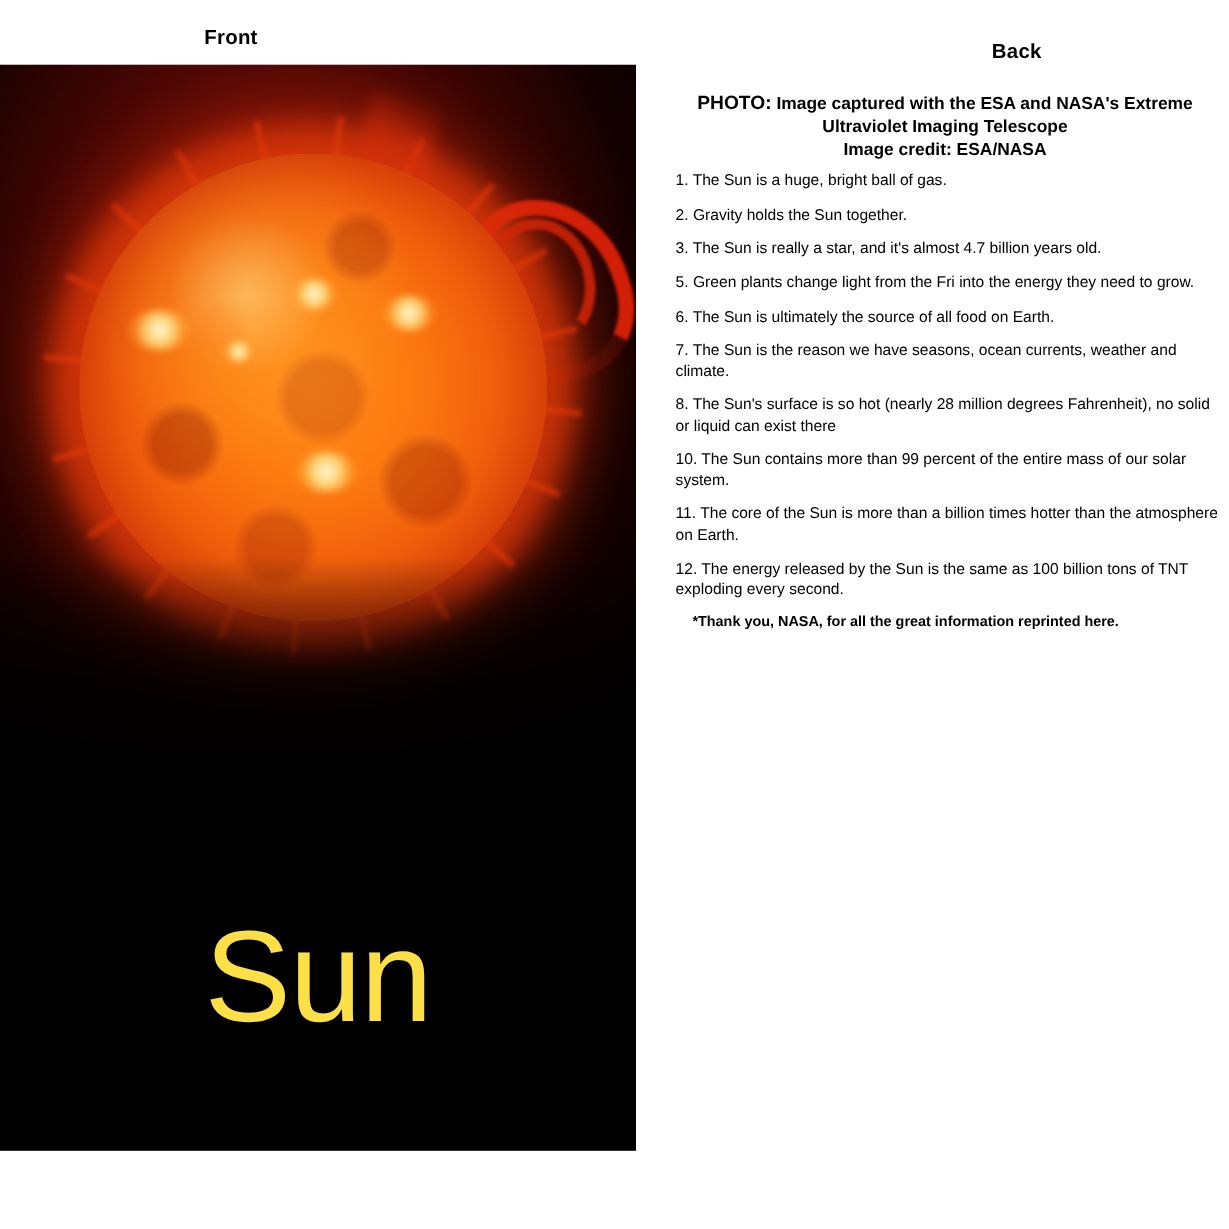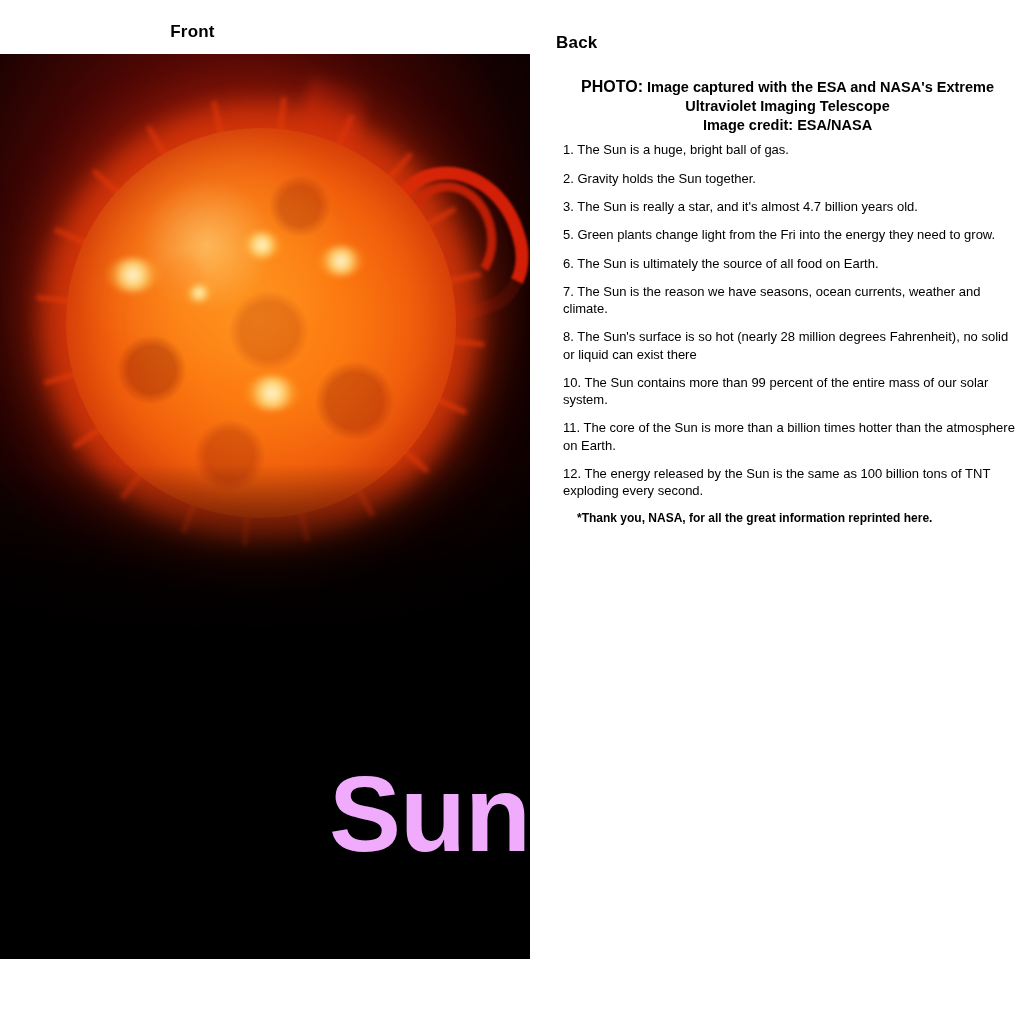--- a/index.html
+++ b/index.html
@@ -31,21 +31,21 @@
     font-size: 17px;
     font-weight: bold;
     color: #000;
     letter-spacing: 0.2px;
   }
   .back-heading {
     position: absolute;
     left: 556px;
     top: 33px;
     width: 312px;
-    text-align: left;
+    text-align: right;
     font-size: 17px;
     font-weight: bold;
     color: #000;
     letter-spacing: 0.2px;
   }
 
   
   .front-card {
     position: absolute;
     left: 0;
@@ -212,24 +212,24 @@
     width: 530px;
     height: 190px;
     background: linear-gradient(to bottom, rgba(0,0,0,0) 0%, rgba(0,0,0,0.75) 55%, #000 100%);
   }
 
   .front-label {
     position: absolute;
     left: 0;
     top: 706px;
     width: 530px;
-    text-align: right;
-    color: #f0abfc;
+    text-align: center;
+    color: #fde047;
     font-size: 108px;
-    font-weight: bold;
+    font-weight: normal;
     letter-spacing: -1px;
     line-height: 1;
   }
 
   
   .back-card {
     position: absolute;
     left: 551px;
     top: 54px;
     width: 473px;

